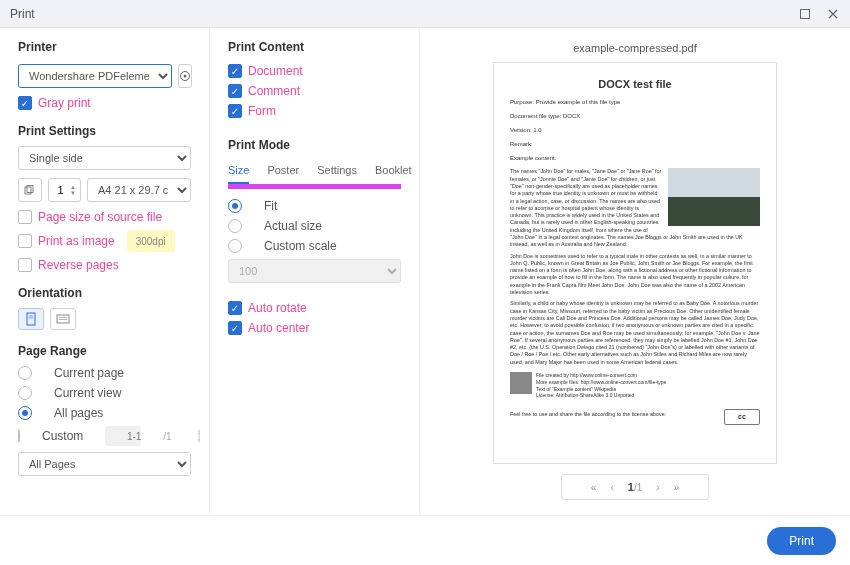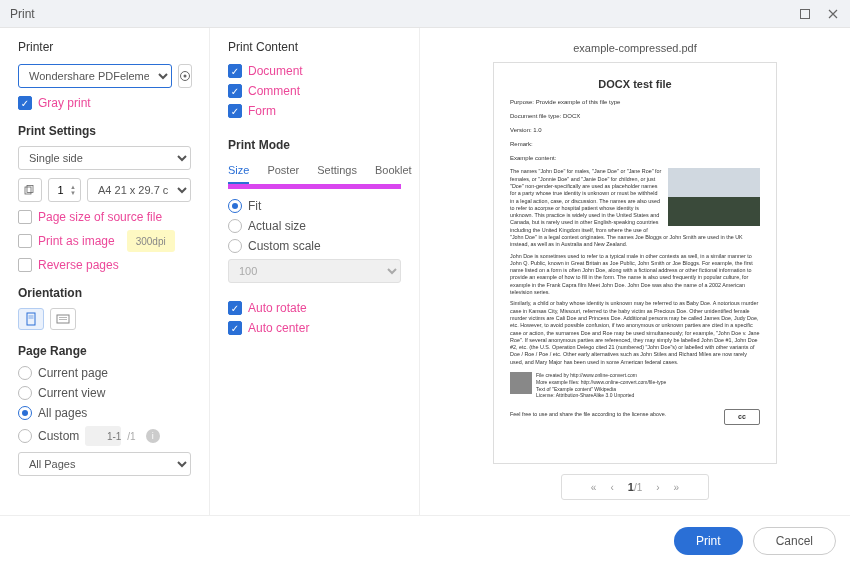--- a/index.html
+++ b/index.html
@@ -6,41 +6,41 @@
 body { background: #fff; font-size: 12px; color: #333; width: 850px; height: 565px; overflow: hidden; }
 .titlebar { height: 28px; background: #f0f2f5; display: flex; align-items: center; padding: 0 10px; border-bottom: 1px solid #e5e5e5; }
 .titlebar .title { font-size: 12px; color: #555; }
 .titlebar .win-controls { margin-left: auto; display: flex; gap: 14px; }
 .win-controls span { width: 14px; height: 14px; display: inline-flex; align-items: center; justify-content: center; color: #555; cursor: pointer; }
 .main { display: flex; height: 487px; }
 .col { padding: 12px 18px; }
 .col1 { width: 210px; border-right: 1px solid #eee; }
 .col2 { width: 210px; border-right: 1px solid #eee; }
 .col3 { flex: 1; display: flex; flex-direction: column; align-items: center; padding: 14px 24px; }
-.section-title { font-size: 12px; font-weight: 400; color: #333; margin-bottom: 10px; }
+.section-title { font-size: 12px; font-weight: 700; color: #333; margin-bottom: 10px; }
 .sub-title { font-size: 12px; font-weight: 600; color: #333; margin: 14px 0 8px; }
 .row { display: flex; align-items: center; gap: 6px; margin-bottom: 8px; }
 select, input[type=text].field { height: 24px; border: 1px solid #d0d0d0; border-radius: 3px; padding: 0 6px; font-size: 11px; background: #fff; color: #555; }
 .printer-select { width: 154px; border-color: #2a6fd6; }
 .sq-btn { width: 24px; height: 24px; border: 1px solid #d0d0d0; border-radius: 3px; display: inline-flex; align-items: center; justify-content: center; background: #fff; cursor: pointer; }
 .cb { display: flex; align-items: center; gap: 6px; margin-bottom: 6px; cursor: pointer; }
 .cb .box { width: 14px; height: 14px; border: 1px solid #bbb; border-radius: 2px; display: inline-flex; align-items: center; justify-content: center; background: #fff; }
 .cb.checked .box { background: #2a6fd6; border-color: #2a6fd6; }
 .cb.checked .box::after { content: "✓"; color: #fff; font-size: 10px; }
 .cb .lbl { color: #ec4899; }
 .dropdown { width: 174px; }
 .copies { width: 34px; height: 24px; border: 1px solid #d0d0d0; border-radius: 3px; display: inline-flex; align-items: center; padding: 0 4px; }
 .copies input { width: 16px; border: none; text-align: center; font-size: 11px; }
 .copies .spin { display: flex; flex-direction: column; margin-left: auto; font-size: 6px; line-height: 6px; color: #888; }
 .paper-select { width: 104px; }
 .dpi-box { width: 48px; height: 22px; background: #fef9c3; border-radius: 3px; display: inline-flex; align-items: center; justify-content: center; font-size: 10px; color: #888; margin-left: 6px; }
 .orient-row { display: flex; gap: 6px; }
 .orient-btn { width: 26px; height: 22px; border: 1px solid #d0d0d0; border-radius: 3px; display: inline-flex; align-items: center; justify-content: center; background: #fff; cursor: pointer; }
 .orient-btn.active { background: #eaf1fc; border-color: #b3cdf2; }
-.radio { display: flex; align-items: center; gap: 6px; margin-bottom: 6px; cursor: pointer; }
+.radio { display: flex; align-items: center; gap: 22px; margin-bottom: 6px; cursor: pointer; }
 .radio .dot { width: 14px; height: 14px; border: 1px solid #bbb; border-radius: 50%; display: inline-flex; align-items: center; justify-content: center; }
 .radio.checked .dot { border-color: #2a6fd6; }
 .radio.checked .dot::after { content: ""; width: 6px; height: 6px; border-radius: 50%; background: #2a6fd6; }
 .radio .lbl { color: #555; }
 .range-input { width: 36px; height: 20px; background: #f0f0f0; border: none; border-radius: 3px; text-align: right; font-size: 10px; color: #aaa; }
 .tabs { display: flex; gap: 18px; border-bottom: 5px solid #d946ef; margin-bottom: 10px; }
 .tab { padding: 4px 0 6px; font-size: 11px; color: #666; cursor: pointer; }
 .tab.active { color: #2a6fd6; border-bottom: 2px solid #2a6fd6; }
 .scale-select { width: 174px; background: #f0f0f0; color: #aaa; border-color: #e0e0e0; }
 .filename { font-size: 11px; color: #555; margin-bottom: 8px; }
@@ -256,14 +256,13 @@
       <span>‹</span>
       <span class="pgnum"><b>1</b><span style="color:#999">/1</span></span>
       <span>›</span>
       <span>»</span>
     </div>
   </div>
 </div>
 
 <div class="footer">
   <button class="btn btn-primary">Print</button>
-  <button class="btn btn-secondary">Cancel</button>
 </div>
 
 </body></html>

